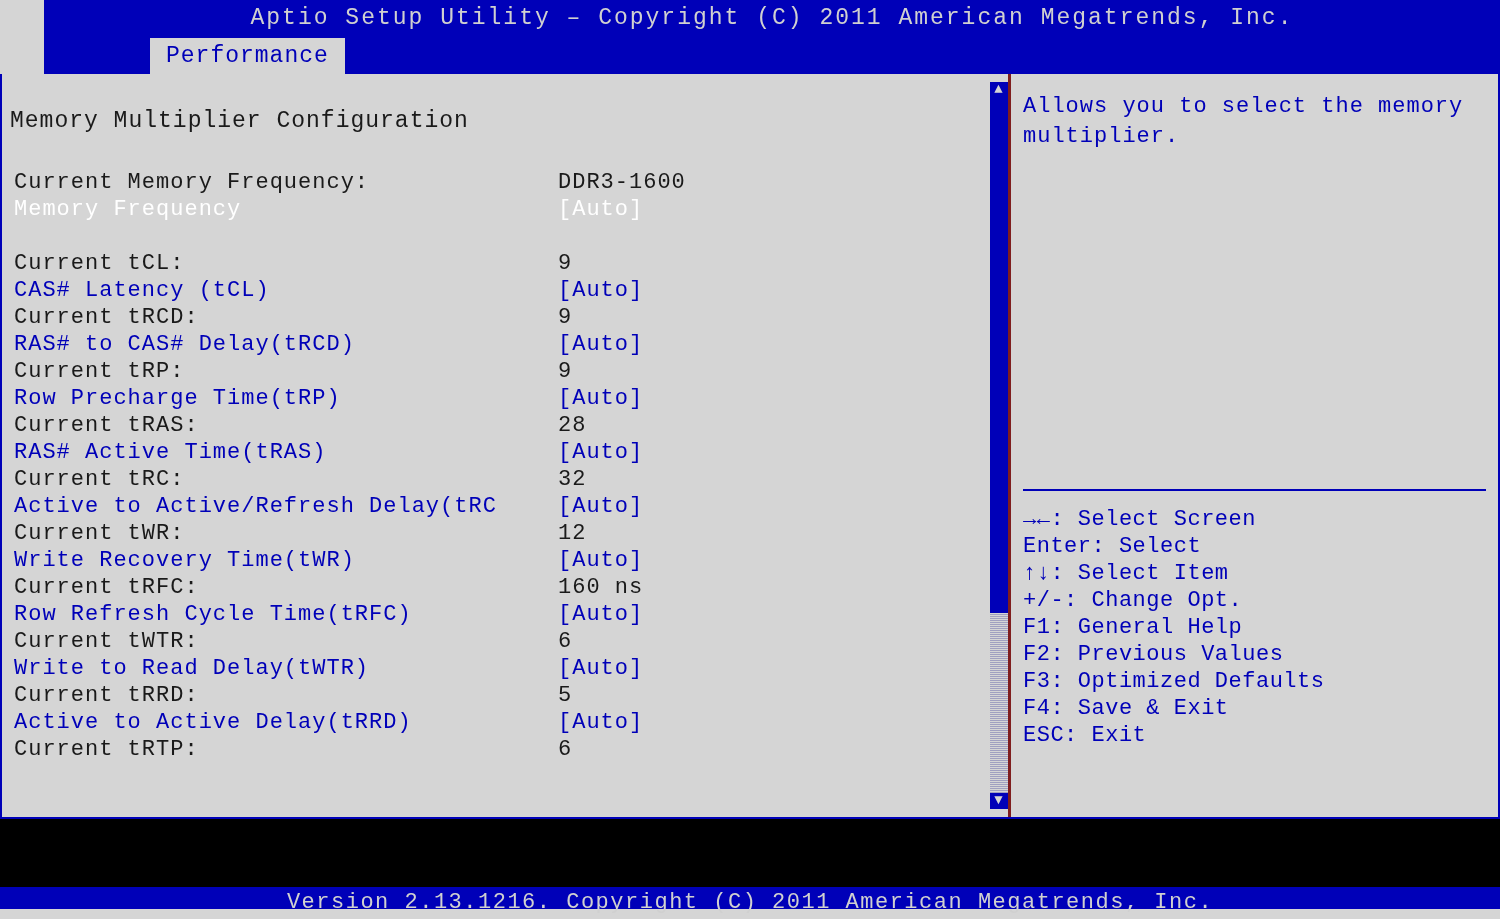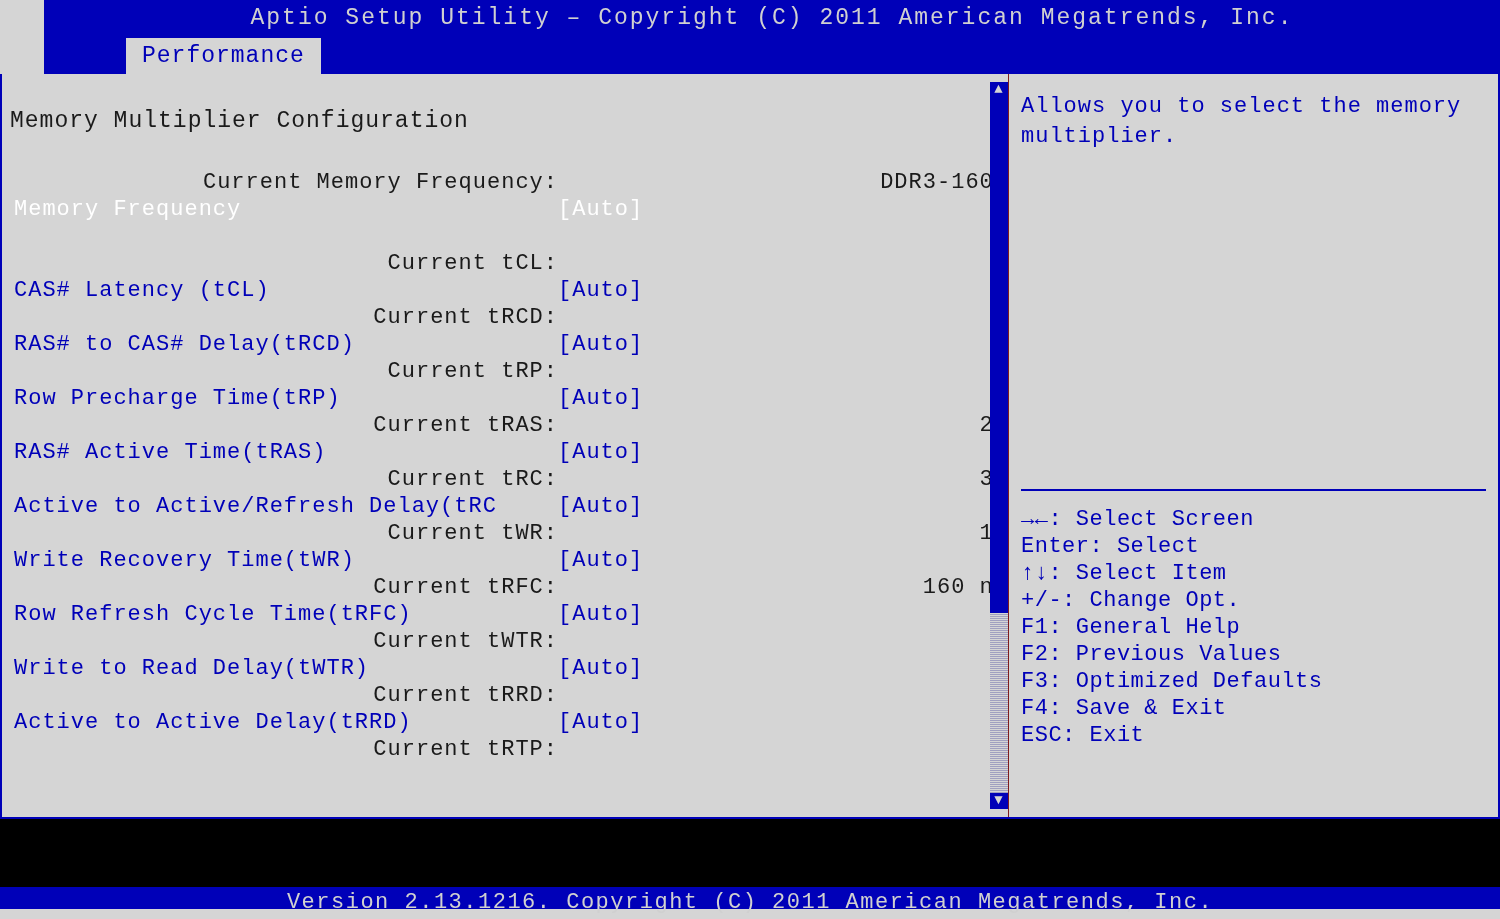--- a/index.html
+++ b/index.html
@@ -25,21 +25,21 @@
     }
     .header-title {
       text-align: center;
       padding-top: 5px;
       font-size: 23px;
       letter-spacing: 2px;
     }
     .tab {
       position: absolute;
       bottom: 0;
-      left: 82px;
+      left: 106px;
       background: #d5d5d5;
       color: #0000b8;
       padding: 5px 16px;
       font-size: 23px;
       letter-spacing: 1px;
     }
     .main-container {
       display: flex;
       height: 745px;
       border: 2px solid #0000b8;
@@ -86,21 +86,21 @@
       background: repeating-linear-gradient(
         0deg,
         #a0a0c0 0px,
         #a0a0c0 1px,
         #d5d5d5 1px,
         #d5d5d5 2px
       );
     }
     .right-panel {
       width: 490px;
-      border-left: 1px solid #7f1d1d;
+      border-left: 3px solid #7f1d1d;
       padding: 18px 12px;
       display: flex;
       flex-direction: column;
     }
     .help-text {
       color: #0000b8;
       font-size: 22px;
       letter-spacing: 1px;
       line-height: 30px;
     }
@@ -144,21 +144,20 @@
     .row-label {
       width: 550px;
       padding-left: 6px;
     }
     .row-value {
       flex: 1;
       font-family: Liberation Mono, monospace;
     }
     .static {
       color: #1a1a1a;
-      text-align: right;
     }
     .setting {
       color: #0000b8;
     }
     .selected .row-label,
     .selected .row-value {
       color: #ffffff;
     }
     .blank-row {
       height: 27px;

